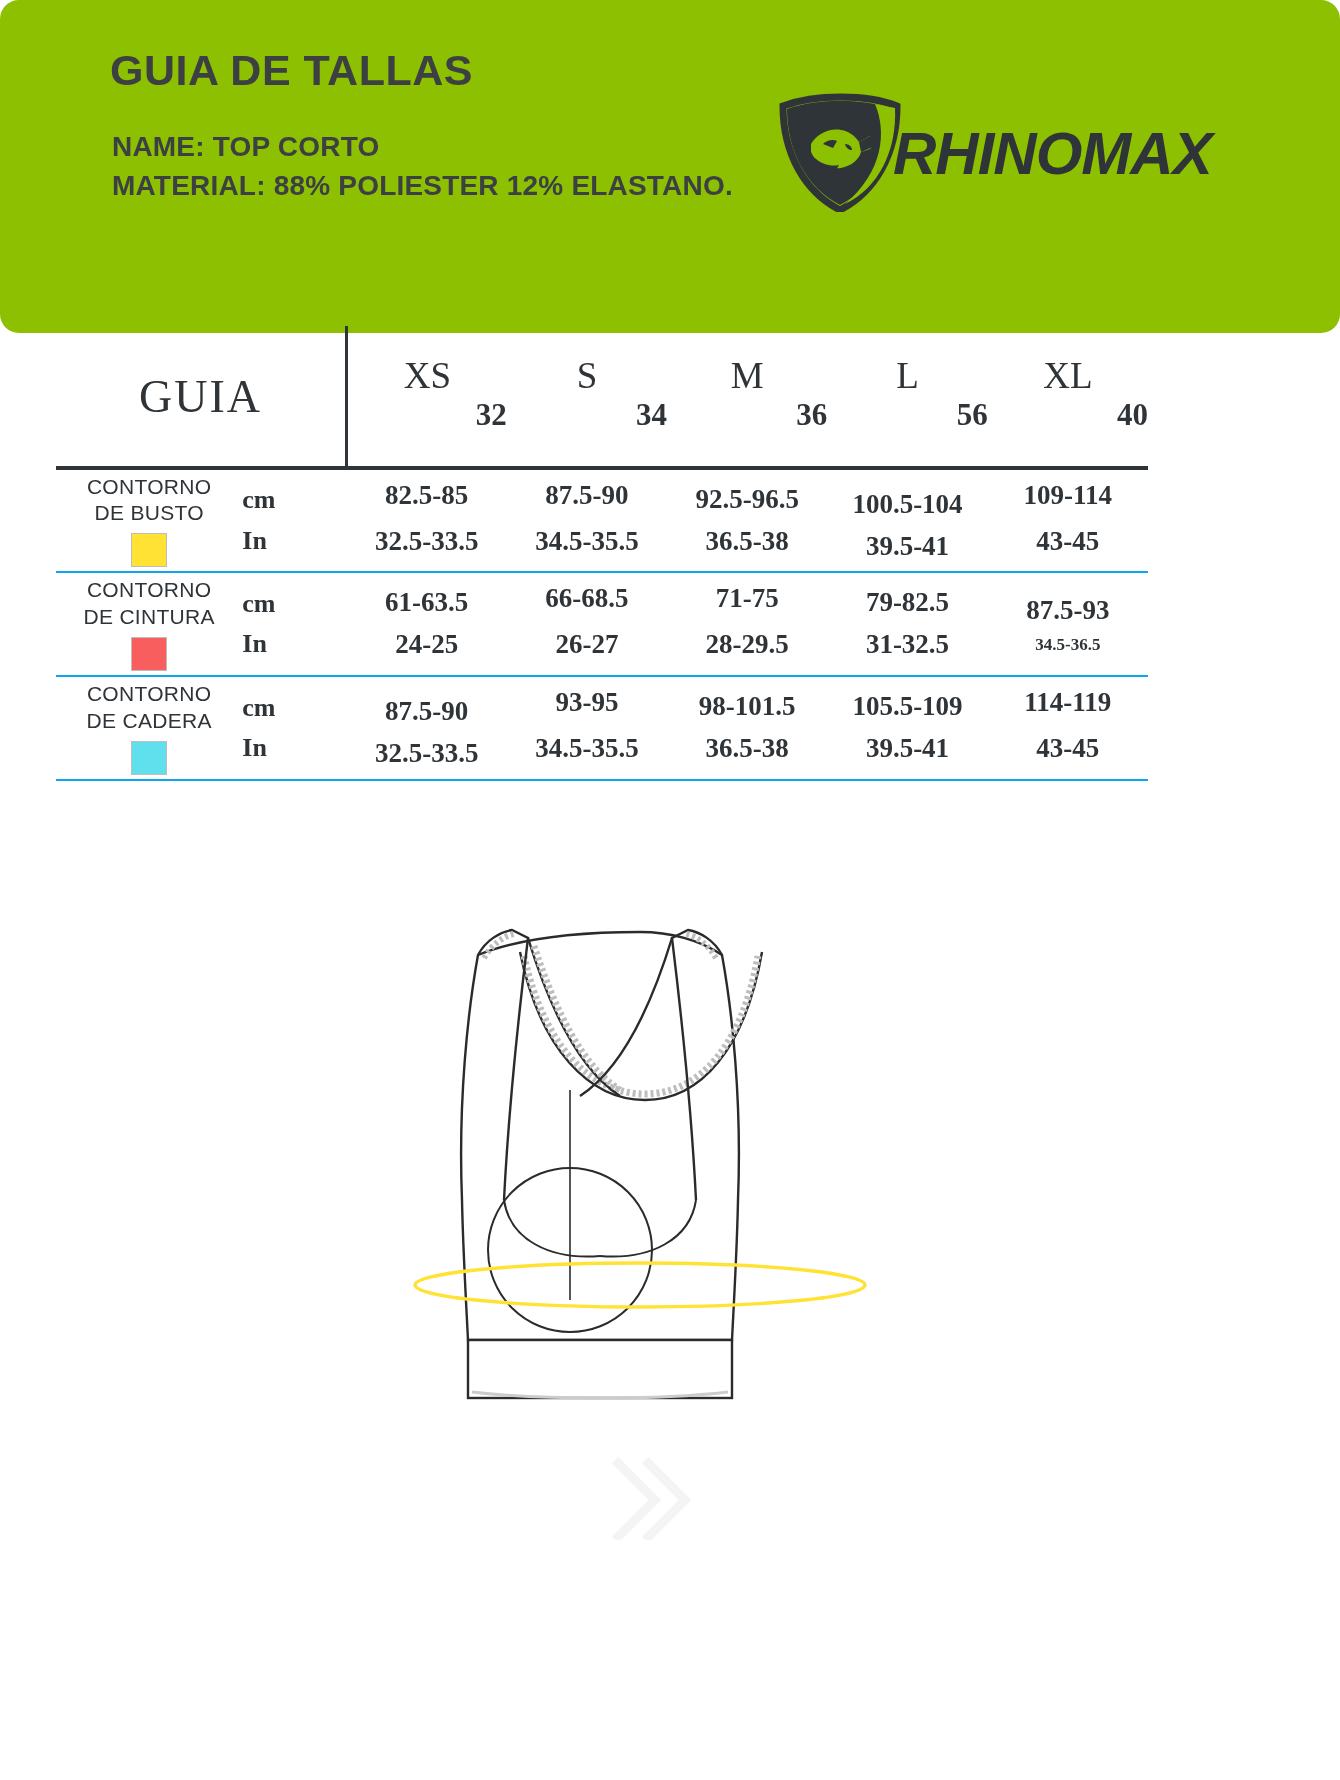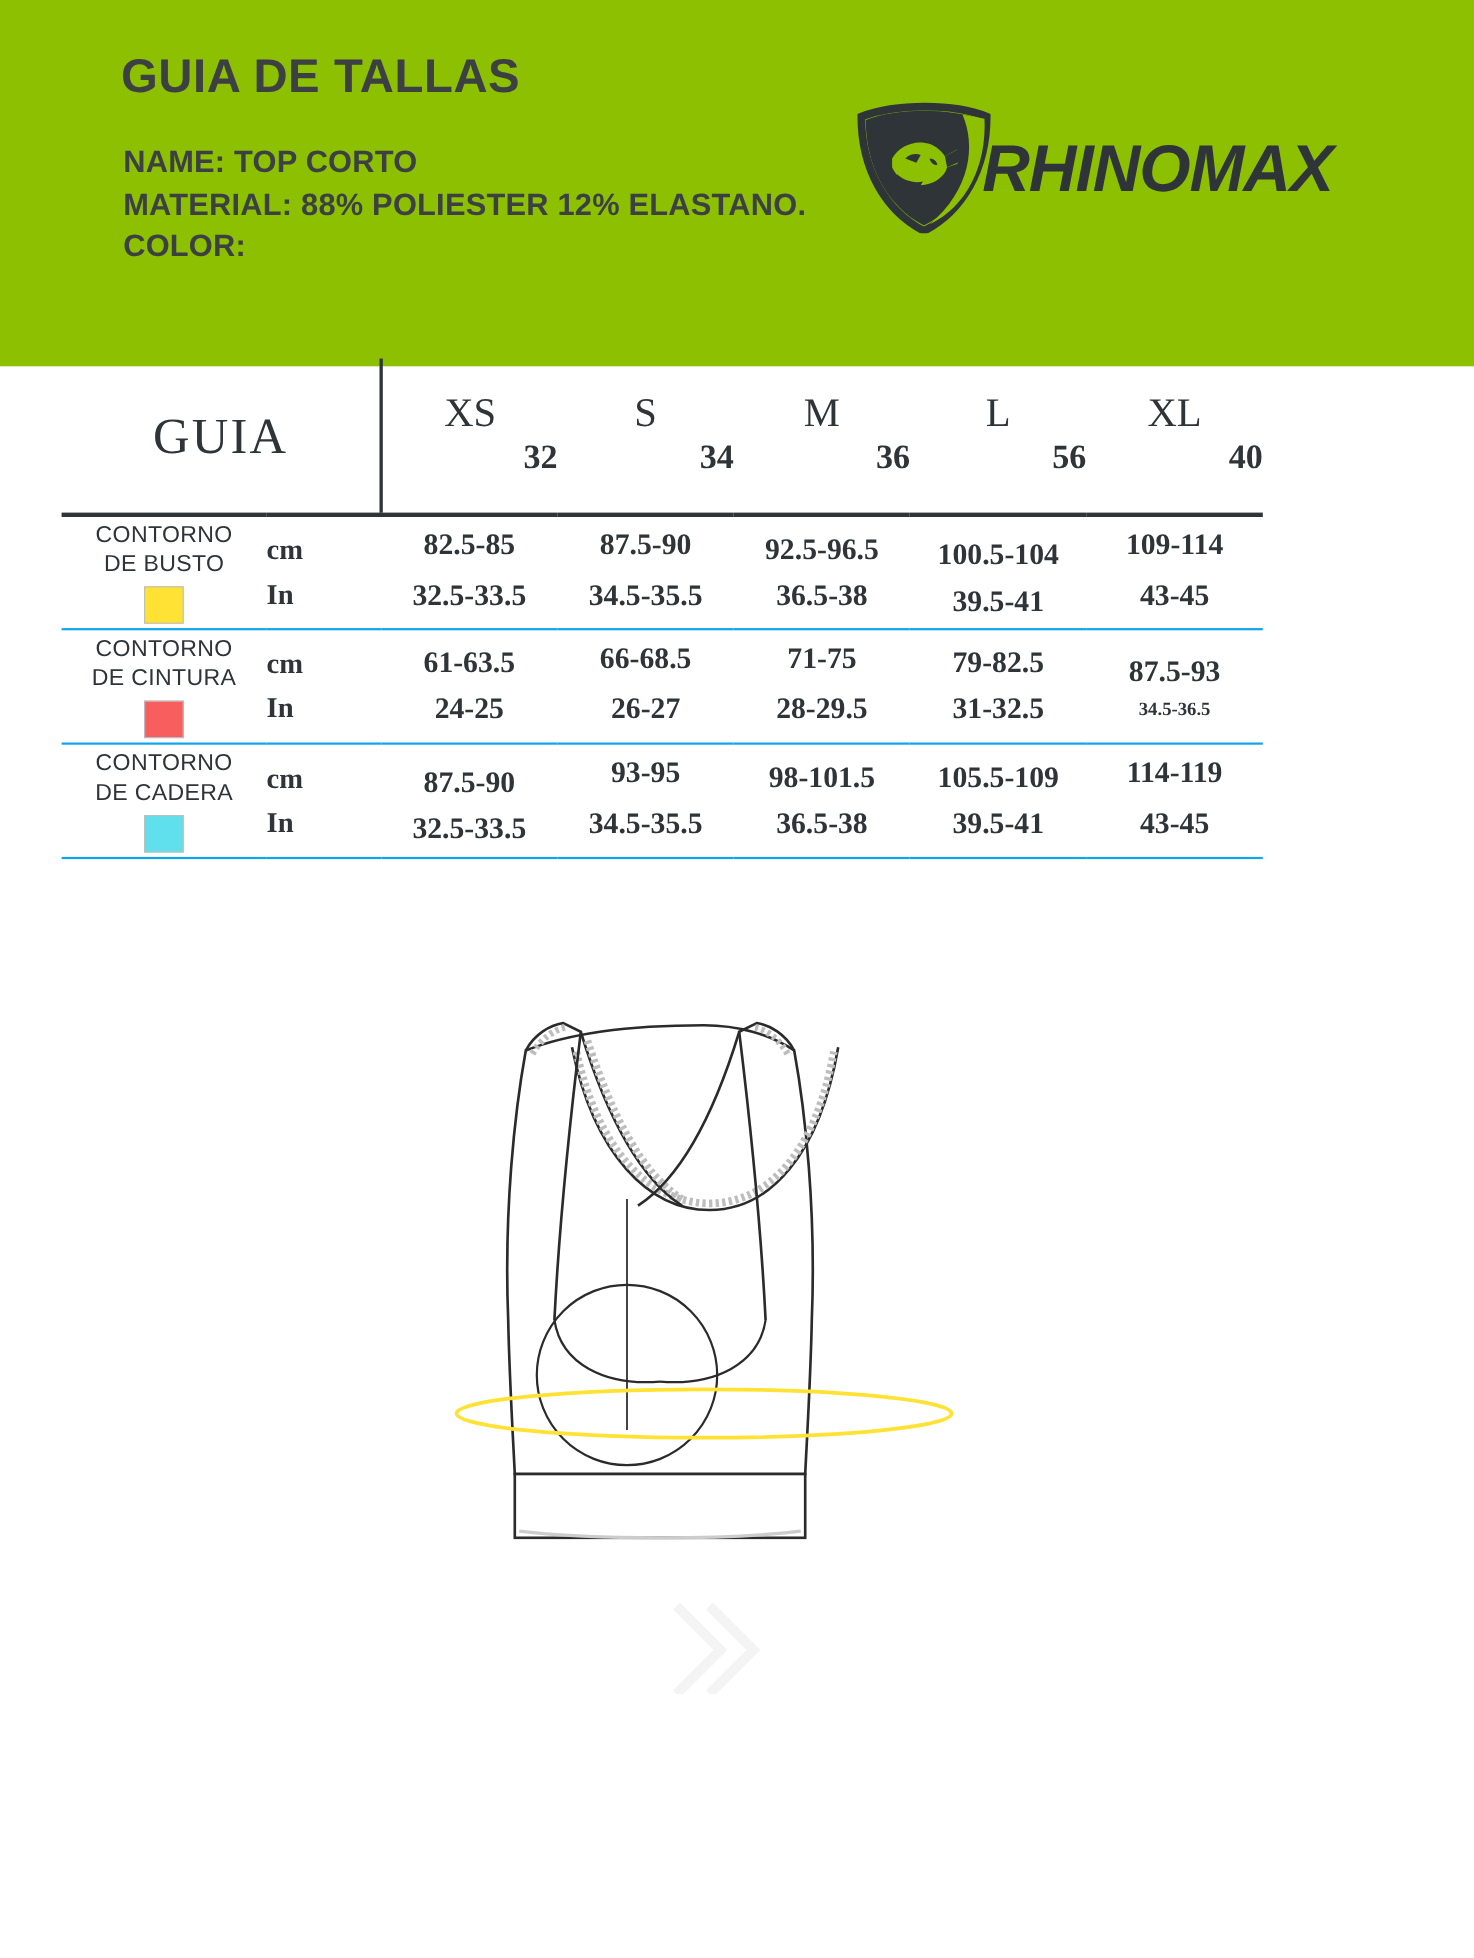--- a/index.html
+++ b/index.html
@@ -112,26 +112,25 @@
   .garment {
     position: absolute; left: 400px; top: 900px;
     width: 560px; height: 640px;
   }
 </style>
 </head>
 <body>
 
 <div class="page">
 
-  <div class="banner" style="background: rgb(140, 192, 0);">
+  <div class="banner" style="background: rgb(140, 192, 0); border-radius: 19px;">
     <div class="banner-title">GUIA DE TALLAS</div>
     <div class="banner-lines">
       <div>NAME: TOP CORTO</div>
       <div>MATERIAL: 88% POLIESTER 12% ELASTANO.</div>
-      <div>COLOR:</div>
     </div>
 
     <div class="logo-wrap">
       <svg class="logo-shield" width="130" height="120" viewBox="0 0 130 120">
 
         <path d="M8 14 C40 2 92 2 122 14 C122 62 100 100 65 118 C30 100 8 62 8 14 Z" fill="none" stroke="#2F3438" stroke-width="7"></path>
 
         <path d="M12 17 C42 6 88 6 118 17 C118 60 98 96 65 113 C32 96 12 60 12 17 Z" fill="#2F3438"></path>
 
         <path d="M100 12 C112 40 108 80 70 112 C104 96 122 58 120 16 Z" fill="#8CC000"></path>

